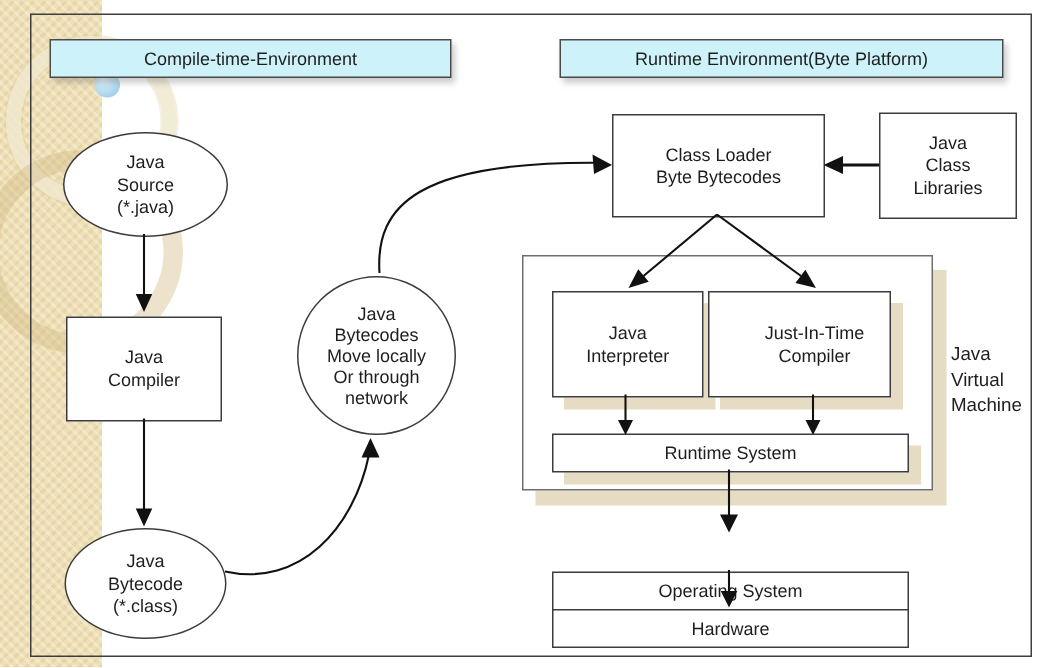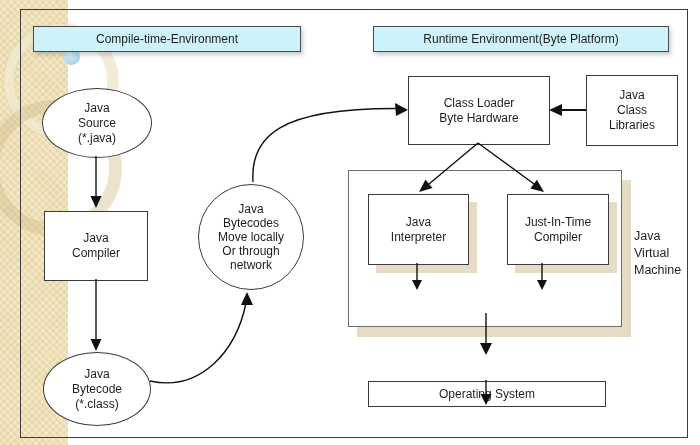--- a/index.html
+++ b/index.html
@@ -46,21 +46,21 @@
   .byte-circle{left:198px;top:184px;width:104px;height:104px;line-height:14px;}
   .classloader-box{left:408px;top:76px;width:140px;height:67px;}
   .libraries-box{left:586px;top:75px;width:90px;height:69px;}
   .jvm-container{
     position:absolute;left:348px;top:170px;width:272px;height:155px;
     background:#ffffff;border:1.5px solid #6e6e6e;
     box-shadow:9px 10px 0 0 #e6dcc4;
   }
   .shadowed{box-shadow:8px 8px 0 0 #e6dcc4;}
   .interpreter-box{left:368px;top:194px;width:99px;height:69px;}
-  .jit-box{left:507px;top:194px;width:100px;height:69px;}
+  .jit-box{left:472px;top:194px;width:100px;height:69px;padding-left:20px;}
   .runtime-box{left:368px;top:289px;width:236px;height:24px;}
   .os-box{left:368px;top:356px;width:236px;height:24px;margin-top:25px;}
   .hw-box{left:368px;top:406px;width:236px;height:24px;}
   .jvm-label{
     position:absolute;left:634px;top:228px;width:62px;
     font-size:12.5px;line-height:17px;text-align:left;white-space:pre-line;
   }
   svg.arrows{position:absolute;left:0;top:0;pointer-events:none;}
   svg.arrows line, svg.arrows path{stroke:#111;fill:none;stroke-width:1.4;}
   svg.arrows polygon{fill:#111;stroke:none;}
@@ -103,44 +103,50 @@
   <div class="node ellipse byte-circle">
     <span class="lbl">Java
 Bytecodes
 Move locally
 Or through
 network</span>
   </div>
 
   <div class="node classloader-box">
     <span class="lbl">Class Loader
-Byte Hardware</span>
+Byte Bytecodes</span>
   </div>
   <div class="node libraries-box">
     <span class="lbl">Java
 Class
 Libraries</span>
   </div>
 
   <div class="jvm-container"></div>
   <div class="node shadowed interpreter-box">
     <span class="lbl">Java
 Interpreter</span>
   </div>
   <div class="node shadowed jit-box">
     <span class="lbl">Just-In-Time
 Compiler</span>
   </div>
+  <div class="node shadowed runtime-box">
+    <span class="lbl">Runtime System</span>
+  </div>
   <div class="jvm-label">Java
 Virtual
 Machine</div>
 
   <div class="node os-box">
     <span class="lbl">Operating System</span>
   </div>
+  <div class="node hw-box">
+    <span class="lbl">Hardware</span>
+  </div>
 
   <svg class="arrows" width="700" height="445" viewBox="0 0 700 445">
 
     <g>
       <line x1="96" y1="156" x2="96" y2="197"></line>
       <polygon points="96,208 90.5,196 101.5,196"></polygon>
     </g>
 
     <g>
       <line x1="96" y1="279" x2="96" y2="340"></line>

